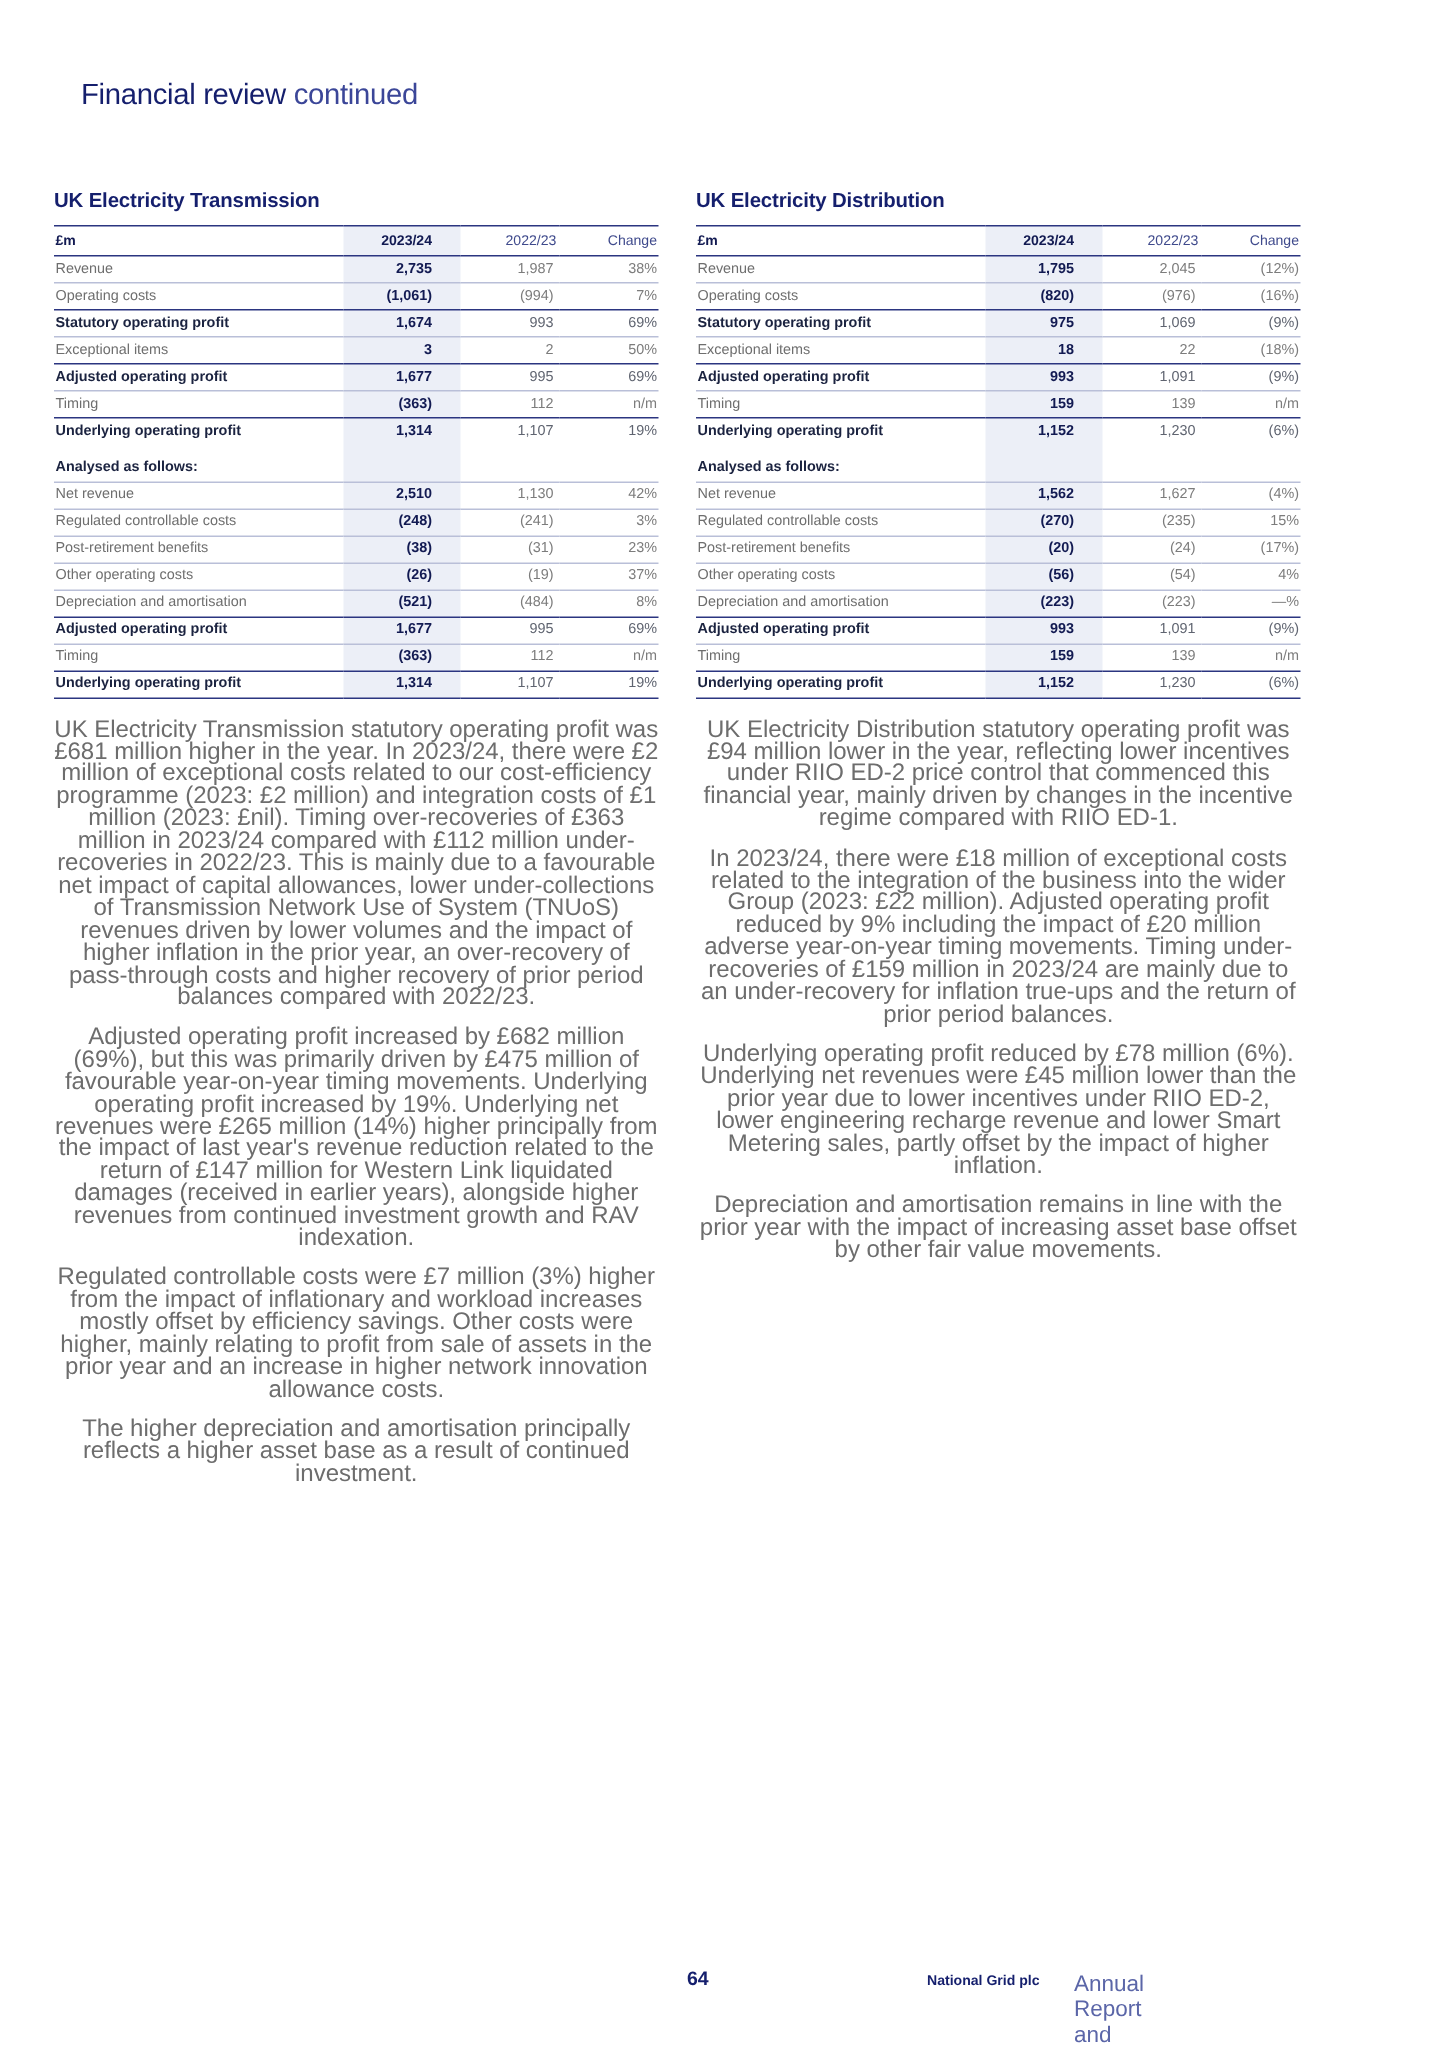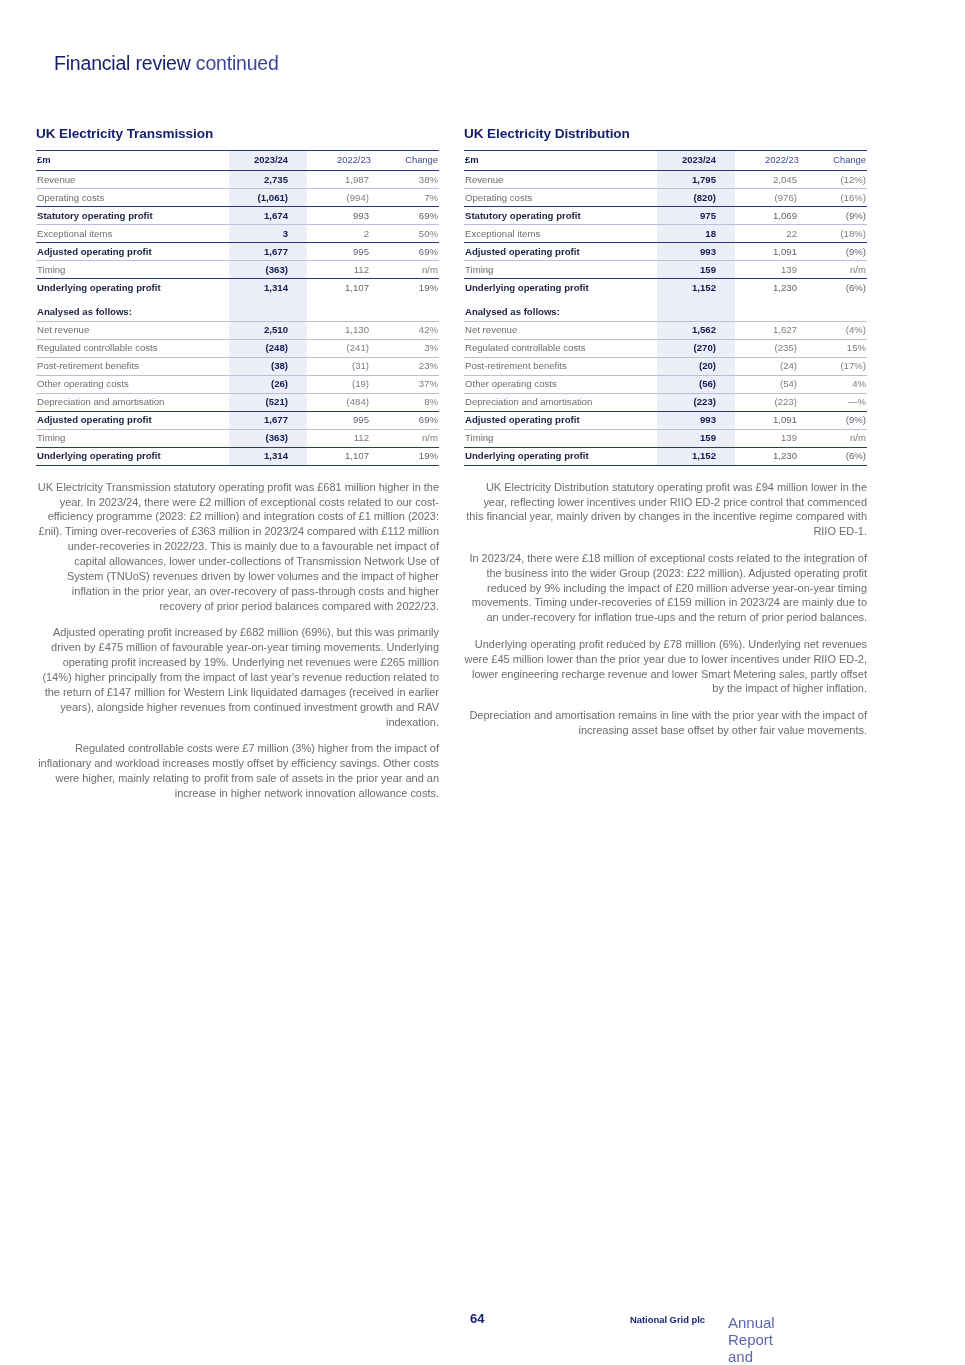--- a/index.html
+++ b/index.html
@@ -111,32 +111,32 @@
     background: #eceff7;
     z-index: 0;
     pointer-events: none;
   }
   table.fin { position: relative; z-index: 1; background: transparent; }
 
   
   .body-copy { margin-top: 14px; }
   .body-copy p {
     margin: 0 0 11.5px 0;
-    font-size: 11px;
+    font-size: 16px;
     line-height: 14.9px;
     color: #6d6d6d;
-    text-align: right;
+    text-align: center;
     letter-spacing: -0.02px;
   }
   .body-copy p:last-child { margin-bottom: 0; }
 
   
   .footer {
     position: absolute;
-    left: 12px;
+    left: 0;
     top: 1311px;
     width: 767px;
     height: 22px;
   }
   .footer .pageno {
     position: absolute;
     left: 458px;
     top: 0;
     font-size: 13px;
     font-weight: bold;
@@ -424,20 +424,21 @@
               </td>
             </tr>
           </tbody>
       </table>
     </div>
 
     <div class="body-copy">
         <p>UK Electricity Transmission statutory operating profit was £681 million higher in the year. In 2023/24, there were £2 million of exceptional costs related to our cost-efficiency programme (2023: £2 million) and integration costs of £1 million (2023: £nil). Timing over-recoveries of £363 million in 2023/24 compared with £112 million under-recoveries in 2022/23. This is mainly due to a favourable net impact of capital allowances, lower under-collections of Transmission Network Use of System (TNUoS) revenues driven by lower volumes and the impact of higher inflation in the prior year, an over-recovery of pass-through costs and higher recovery of prior period balances compared with 2022/23.</p>
         <p>Adjusted operating profit increased by £682 million (69%), but this was primarily driven by £475 million of favourable year-on-year timing movements. Underlying operating profit increased by 19%. Underlying net revenues were £265 million (14%) higher principally from the impact of last year's revenue reduction related to the return of £147 million for Western Link liquidated damages (received in earlier years), alongside higher revenues from continued investment growth and RAV indexation.</p>
         <p>Regulated controllable costs were £7 million (3%) higher from the impact of inflationary and workload increases mostly offset by efficiency savings. Other costs were higher, mainly relating to profit from sale of assets in the prior year and an increase in higher network innovation allowance costs.</p>
+        <p>The higher depreciation and amortisation principally reflects a higher asset base as a result of continued investment.</p>
       </div>
   </div>
 
   <div class="col">
     <h2 class="section-title">UK Electricity Distribution</h2>
 
     <div class="table-wrap">
       <div class="hl-band"></div>
       <table class="fin">
         <colgroup>

